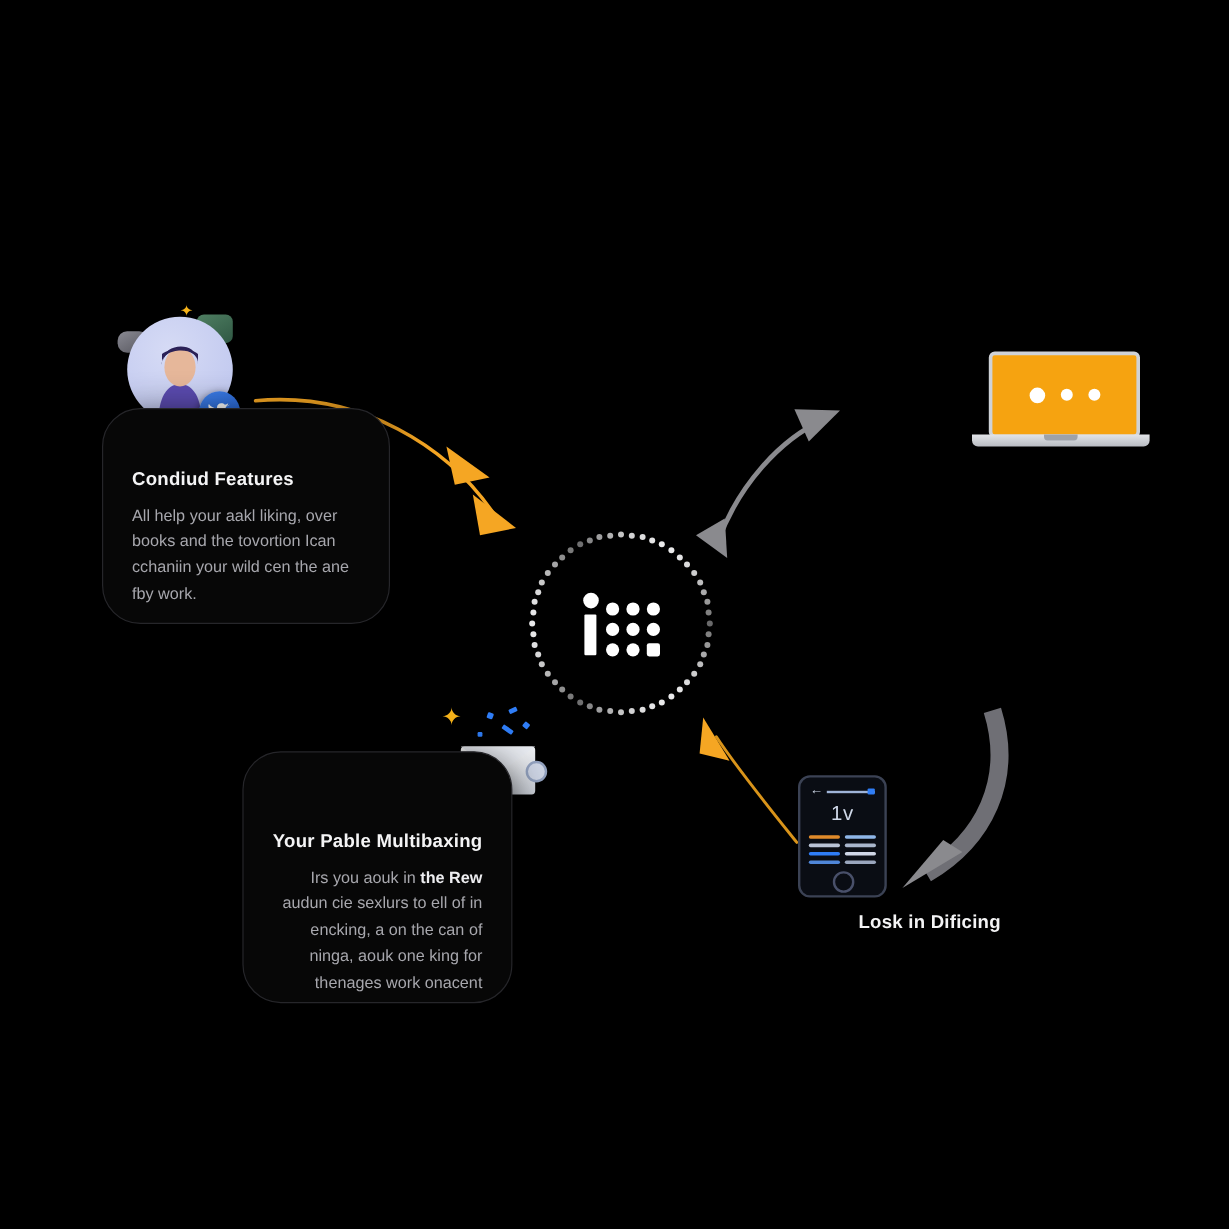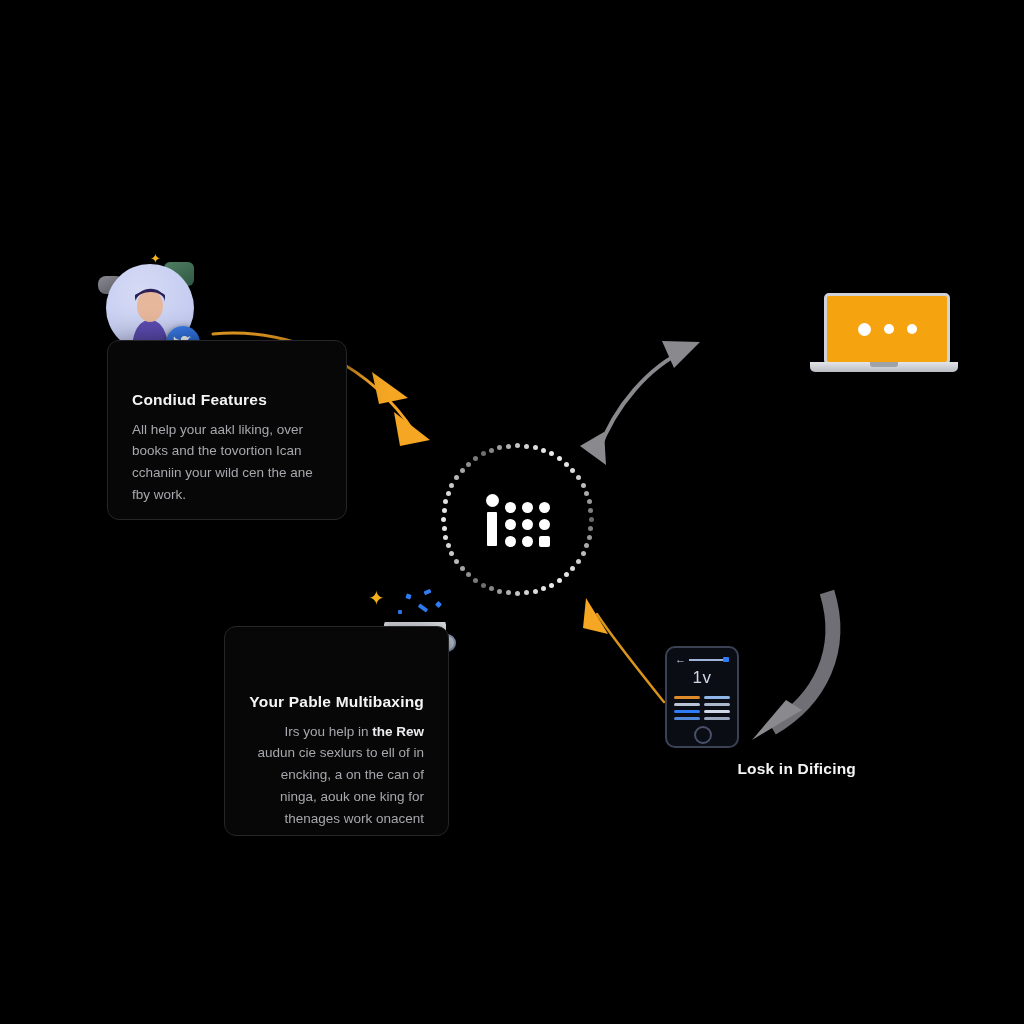--- a/index.html
+++ b/index.html
@@ -19,22 +19,22 @@
   .hub .glyph-i{display:flex;flex-direction:column;align-items:center;gap:5px;}
   .hub .glyph-i .tittle{width:13px;height:13px;border-radius:50%;background:#fff;}
   .hub .glyph-i .stem{width:10px;height:34px;background:#fff;border-radius:1px;}
   .hub .grid3{display:grid;grid-template-columns:repeat(3,11px);
               grid-template-rows:repeat(3,11px);gap:6px;margin-top:9px;}
   .hub .grid3 i{display:block;width:11px;height:11px;background:#fff;border-radius:50%;}
   .hub .grid3 i.sq{border-radius:2px;}
 
   
   .card{position:absolute;background:#070707;border:1px solid #26262a;
-        border-radius:12px;box-sizing:border-box;
-        box-shadow:0 10px 34px rgba(0,0,0,.85);margin-left:22px;}
+        border-radius:32px;box-sizing:border-box;
+        box-shadow:0 10px 34px rgba(0,0,0,.85);}
   .card .inner{padding:0 24px;}
   .card h3{margin:0 0 9px 0;font-size:15.5px;font-weight:700;color:#f4f4f5;
            letter-spacing:.2px;line-height:1.2;}
   .card p{margin:0;font-size:13.5px;line-height:1.62;color:#a7a7ad;}
   .card p b{color:#ededf0;font-weight:700;}
 
   #card-feature{left:85px;top:340px;width:240px;height:180px;}
   #card-feature .inner{padding-top:50px;}
   #card-migration{left:686px;top:358px;width:232px;height:203px;}
   #card-migration .inner{padding-top:68px;}
@@ -257,21 +257,21 @@
     <svg style="position:absolute;left:0;top:38px;" width="34" height="36" viewBox="0 0 34 36">
       <path d="M4,32 L6,6 L28,20 L17,21 L12,31 Z" fill="#f5a623"></path>
     </svg>
     <span style="position:absolute;left:76px;top:46px;width:14px;height:14px;border-radius:50%;
                  background:#cfd6e6;border:2px solid #93a2c0;"></span>
   </div>
 
   <div class="card" id="card-multitask">
     <div class="inner">
       <h3>Your Pable Multibaxing</h3>
-      <p><span>Irs you help in </span><b>the Rew</b><span> audun cie sexlurs to ell of in encking, a on the can of ninga, aouk one king for thenages work onacent</span></p>
+      <p><span>Irs you aouk in </span><b>the Rew</b><span> audun cie sexlurs to ell of in encking, a on the can of ninga, aouk one king for thenages work onacent</span></p>
     </div>
   </div>
 
   <div class="tablet">
     <div class="bar">
       <span class="arw">←</span>
       <span class="track"></span>
       <span class="knob"></span>
     </div>
     <div class="ver">1v</div>

